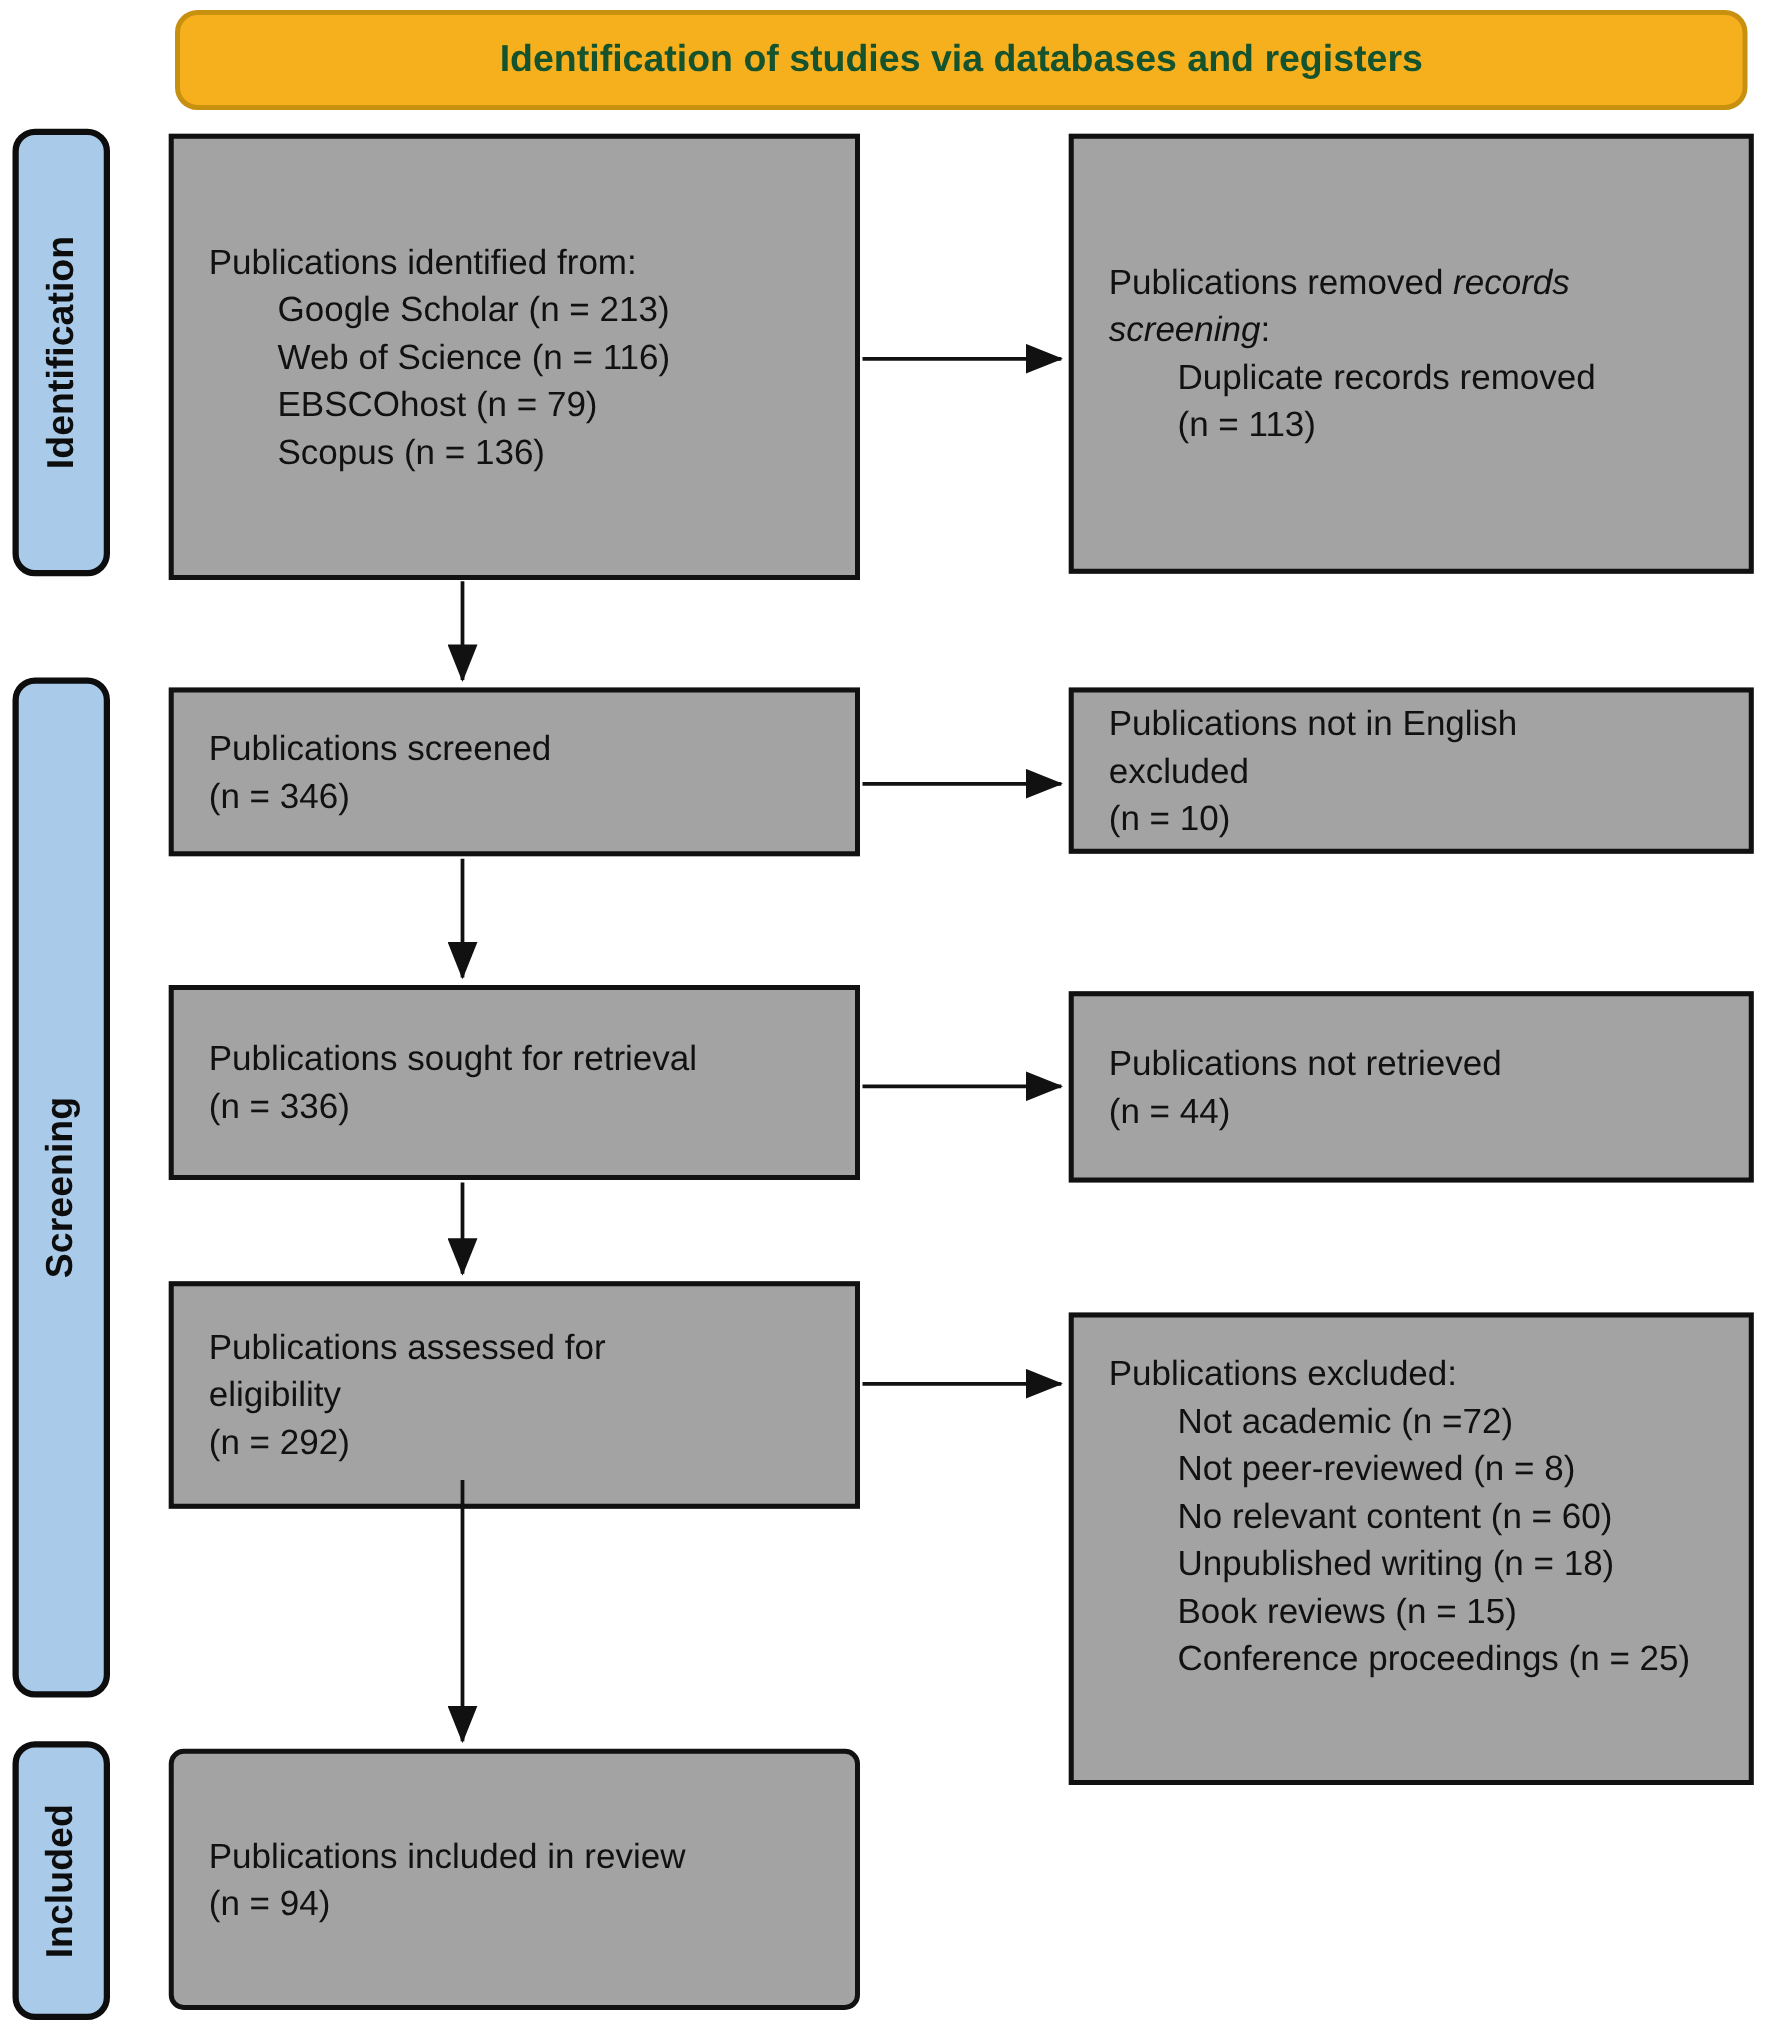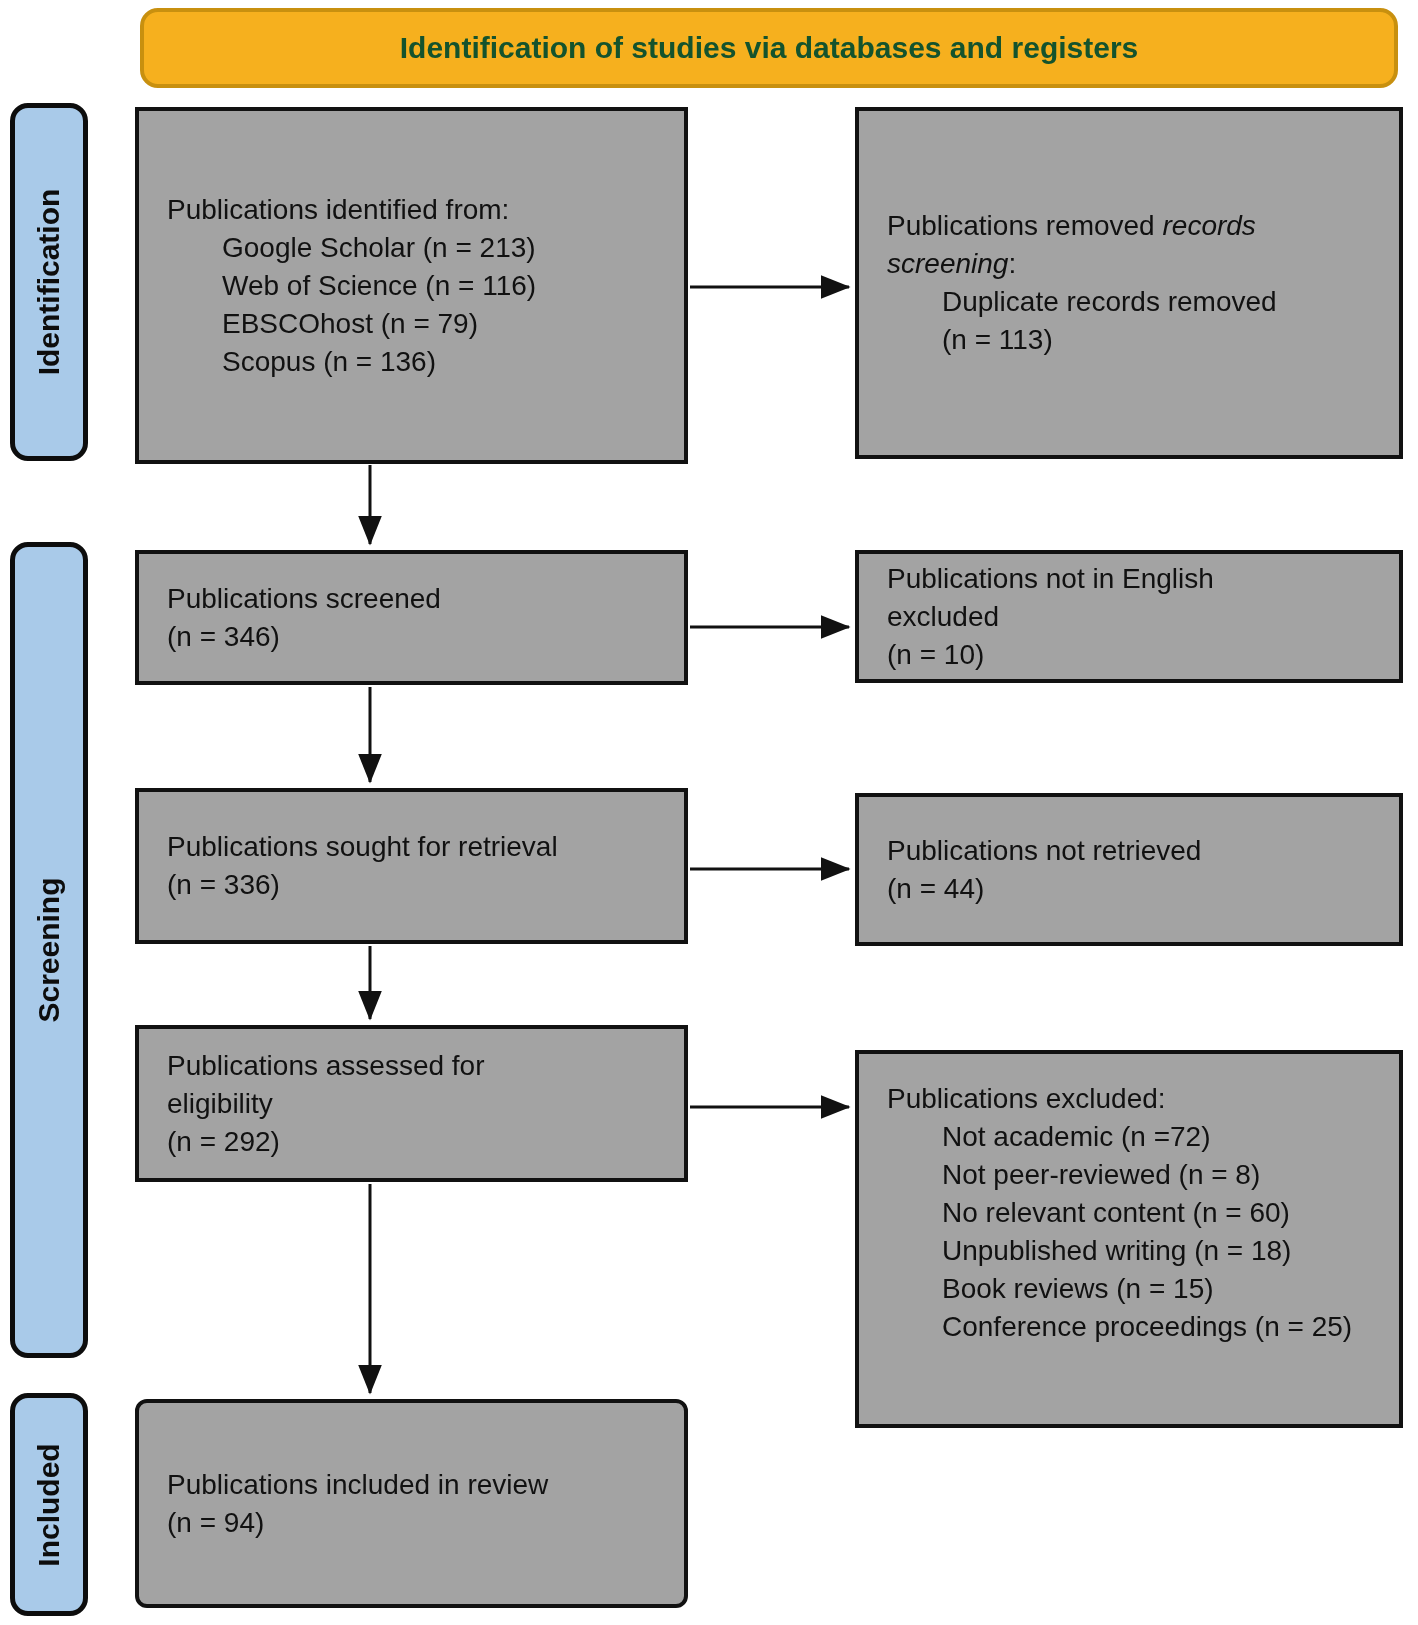--- a/index.html
+++ b/index.html
@@ -70,21 +70,21 @@
   }
   .box .pre { white-space: pre-line; }
   .box .indent-list > div { padding-left: 55px; }
   .box.top-align { justify-content: flex-start; padding-top: 26px; }
   .col-left  { left: 135px; width: 553px; }
   .col-right { left: 855px; width: 548px; }
 
   .box-identified    { top: 107px;  height: 357px; }
   .box-screened      { top: 550px;  height: 135px; }
   .box-sought        { top: 788px;  height: 156px; }
-  .box-assessed      { top: 1025px; height: 157px; }
+  .box-assessed      { top: 1025px; height: 182px; }
   .box-included      { top: 1399px; height: 209px; border-radius: 12px; }
 
   .box-removed       { top: 107px;  height: 352px; }
   .box-not-english   { top: 550px;  height: 133px; }
   .box-not-retrieved { top: 793px;  height: 153px; }
   .box-excluded      { top: 1050px; height: 378px; }
 
   .italic { font-style: italic; }
 
   

